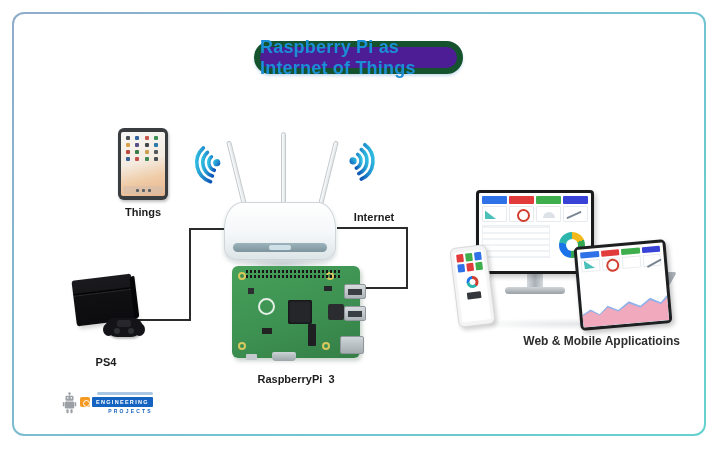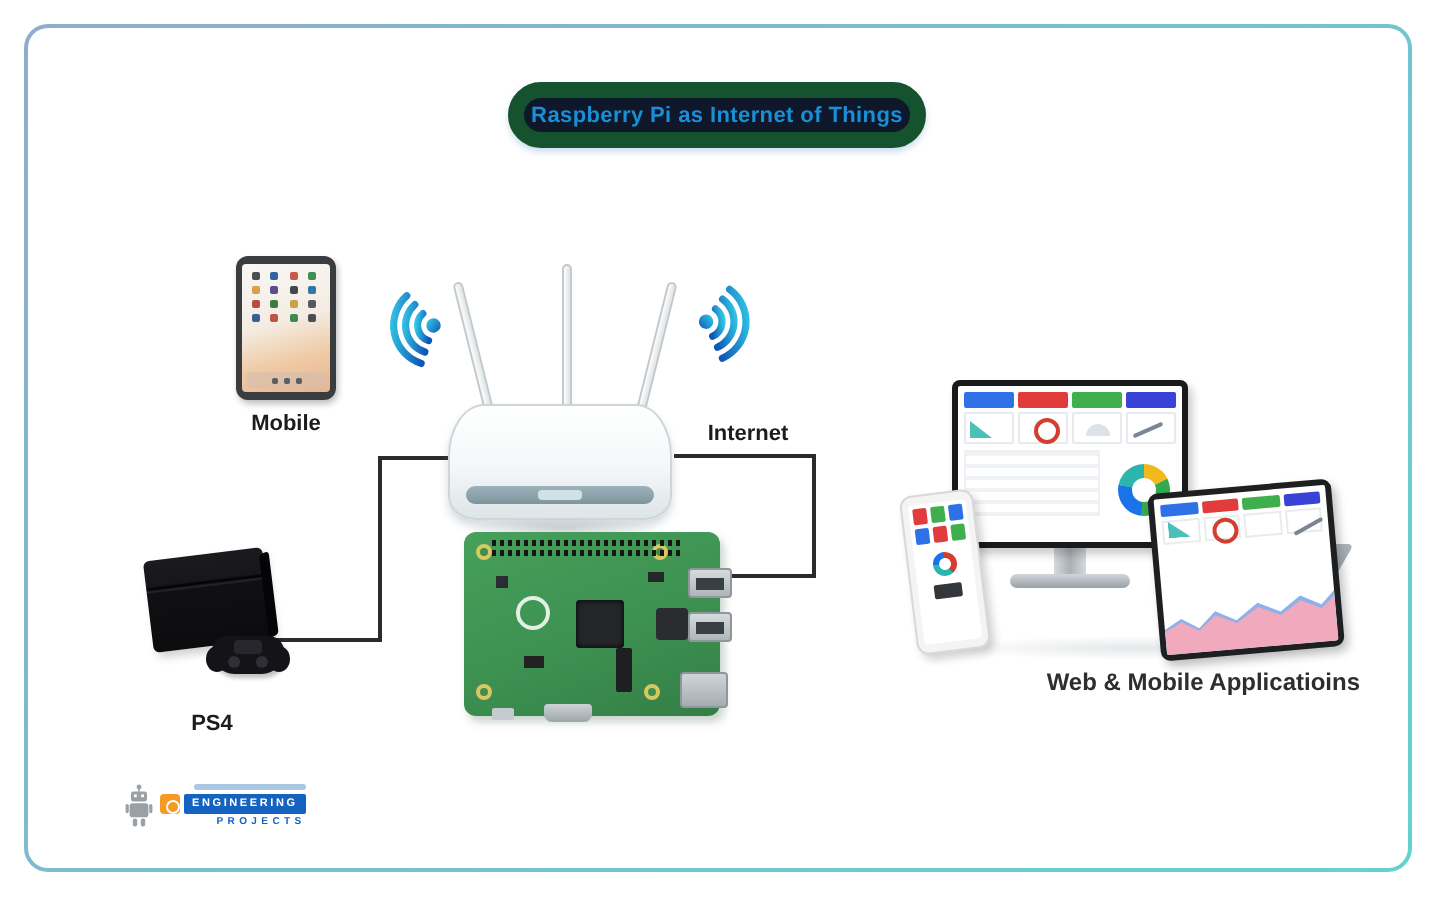--- a/index.html
+++ b/index.html
@@ -8,24 +8,24 @@
 
   
   .frame-border { position:absolute; left:12px; top:12px; width:694px; height:424px;
     border-radius:12px; background:linear-gradient(135deg,#8fadcb 0%,#74c2d2 55%,#65d2cf 100%); z-index:0; }
   .frame-border .inner { position:absolute; inset:2px; border-radius:10px; background:#ffffff; }
 
   .layer { position:absolute; inset:0; z-index:2; }
 
   
   .title-banner { position:absolute; left:254px; top:41px; width:209px; height:33px;
-    border:8px solid #14532d; border-radius:17px; background:#0f172a;
+    border:6px solid #14532d; border-radius:17px; background:#4c1d95;
     box-shadow:0 2px 3px rgba(110,160,205,.35);
     display:flex; align-items:center; justify-content:center;
-    font-size:11px; font-weight:700; color:#1b8fd6; letter-spacing:.2px; }
+    font-size:18px; font-weight:700; color:#1b8fd6; letter-spacing:.2px; }
 
   
   .lbl { position:absolute; font-size:11px; font-weight:700; color:#1c1c1c; text-align:center; white-space:pre; }
 
   
   .line { position:absolute; background:#2b2b2b; }
 
   
   .ipad { position:absolute; left:118px; top:128px; width:50px; height:72px;
     background:#3a3d40; border-radius:6px; padding:4px 3px; box-shadow:1px 2px 3px rgba(0,0,0,.25); }
@@ -211,21 +211,21 @@
             <div style="background: rgb(63, 138, 82);"></div>
             <div style="background: rgb(74, 79, 84);"></div>
           </div>
         <div class="ipad-dock">
             <i></i>
             <i></i>
             <i></i>
           </div>
       </div>
     </div>
-    <div class="lbl" style="left:108px;top:206px;width:70px;">Mobile</div>
+    <div class="lbl" style="left:108px;top:206px;width:70px;">Things</div>
 
     <svg class="wifi wifi-left" viewBox="0 0 46 46">
       <defs>
           <linearGradient id="wgA" x1="0" y1="0" x2="1" y2="1">
         <stop offset="0" stop-color="#36d0e8"></stop>
             <stop offset="1" stop-color="#0e57b8"></stop>
       </linearGradient>
         </defs>
       <g fill="none" stroke="url(#wgA)" stroke-width="3.6" stroke-linecap="round">
         <path d="M30 16.1 A8 8 0 0 0 30 29.9"></path>
@@ -293,20 +293,21 @@
           <i></i>
         </div>
       <div class="eth"></div>
       <div class="hdmi"></div>
       <div class="musb"></div>
       <div class="cam"></div>
       <div class="bit1"></div>
         <div class="bit2"></div>
         <div class="bit3"></div>
     </div>
+    <div class="lbl" style="left:232px;top:373px;width:128px;">RaspberryPi  3</div>
 
     <div class="cluster-shadow"></div>
 
     <div class="monitor">
       <div class="m-screen">
         <div class="cards">
             <div style="background: rgb(47, 114, 232);"></div>
             <div style="background: rgb(226, 59, 59);"></div>
             <div style="background: rgb(63, 175, 78);"></div>
             <div style="background: rgb(56, 66, 214);"></div>

